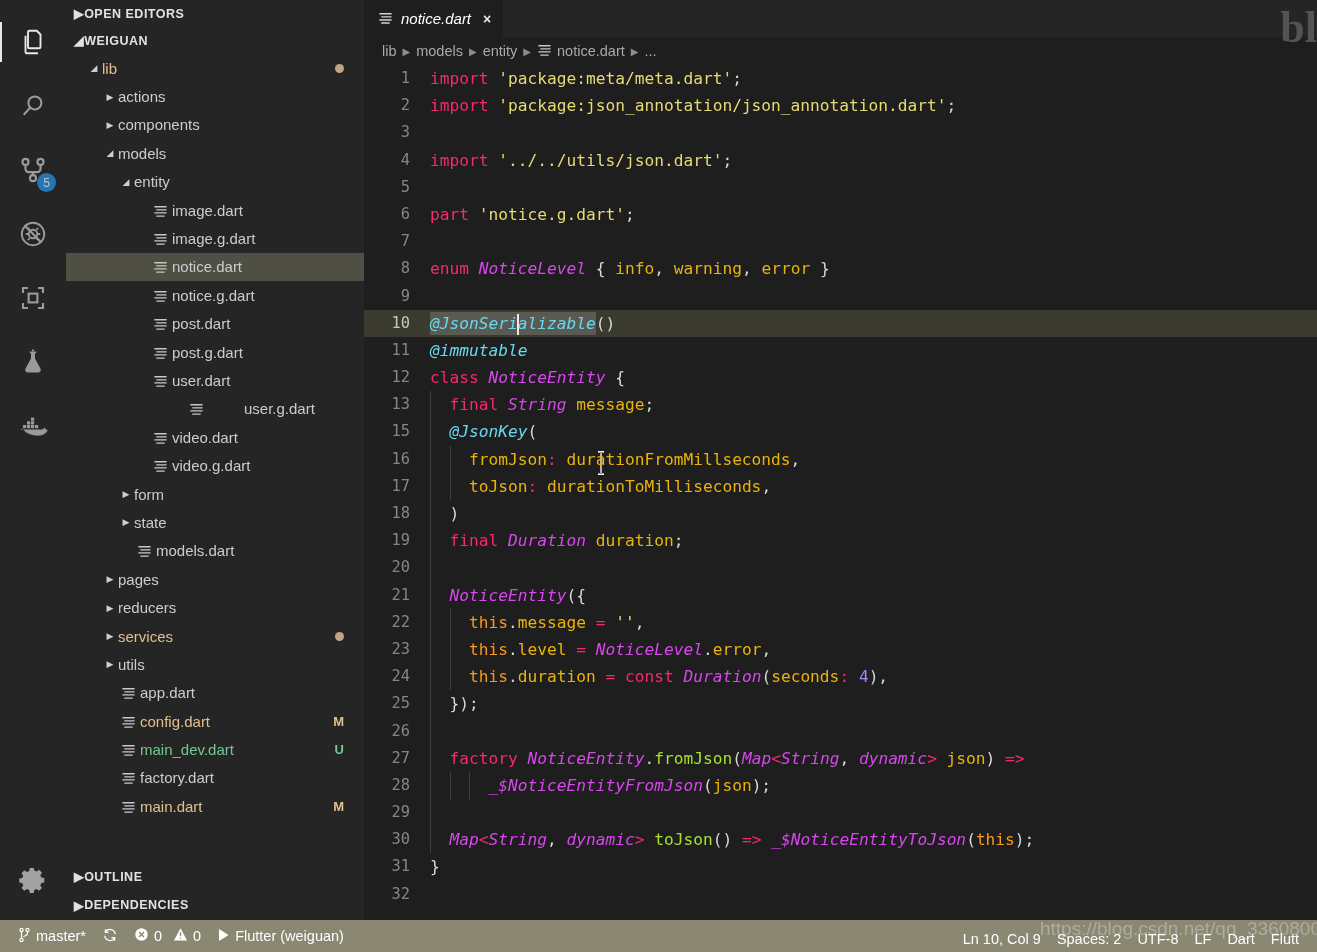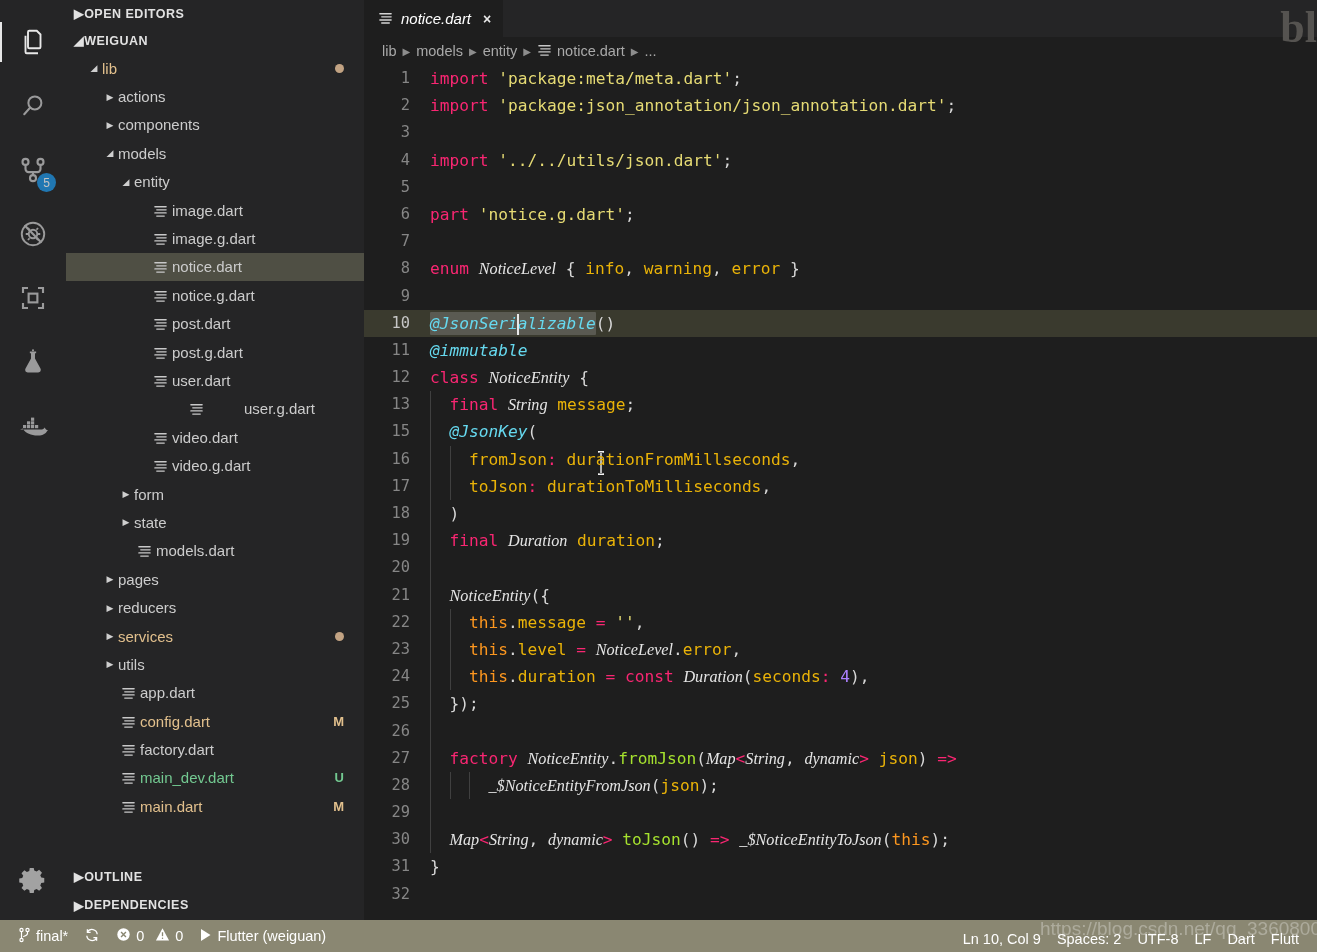--- a/index.html
+++ b/index.html
@@ -199,21 +199,21 @@
     width: 2px; height: 19px;
     background: #e8e8e8;
     vertical-align: -4px;
     margin: 0 -1px;
     position: relative;
   }
 
   
   .t-kw      { color: #f92672; }
   .t-str     { color: #e6db74; }
-  .t-type    { color: #e5e5e5; font-style: italic; font-family: Liberation Serif, serif; }
+  .t-type    { color: #d946ef; font-style: italic; }
   .t-ann     { color: #66d9ef; font-style: italic; }
   .t-plain   { color: #eab308; }
   .t-fn      { color: #a6e22e; }
   .t-num     { color: #ae81ff; }
   .t-this    { color: #fd971f; }
   .t-op      { color: #f92672; }
   .t-punc    { color: #d8d8d8; }
 
   
   .mouse-ibeam {
@@ -531,31 +531,31 @@
             <span class="lbl c-modified">config.dart</span>
             <span class="status-letter c-modified">M</span>
           </div>
           <div class="row" style="padding-left: 36px;">
             <span class="twisty"></span>
             <span class="ficon">
               <svg width="15" height="15" viewBox="0 0 16 16" stroke="#c8c8c8" stroke-width="1.4" stroke-linecap="round" fill="none">
                 <path d="M2 4h12M4 7.3h10M2 10.6h12M4 13.9h8"></path>
               </svg>
             </span>
-            <span class="lbl c-default">factory.dart</span>
-          </div>
-          <div class="row" style="padding-left: 36px;">
-            <span class="twisty"></span>
-            <span class="ficon">
-              <svg width="15" height="15" viewBox="0 0 16 16" stroke="#c8c8c8" stroke-width="1.4" stroke-linecap="round" fill="none">
-                <path d="M2 4h12M4 7.3h10M2 10.6h12M4 13.9h8"></path>
-              </svg>
-            </span>
             <span class="lbl c-untracked">main_dev.dart</span>
             <span class="status-letter c-untracked">U</span>
+          </div>
+          <div class="row" style="padding-left: 36px;">
+            <span class="twisty"></span>
+            <span class="ficon">
+              <svg width="15" height="15" viewBox="0 0 16 16" stroke="#c8c8c8" stroke-width="1.4" stroke-linecap="round" fill="none">
+                <path d="M2 4h12M4 7.3h10M2 10.6h12M4 13.9h8"></path>
+              </svg>
+            </span>
+            <span class="lbl c-default">factory.dart</span>
           </div>
           <div class="row" style="padding-left: 36px;">
             <span class="twisty"></span>
             <span class="ficon">
               <svg width="15" height="15" viewBox="0 0 16 16" stroke="#c8c8c8" stroke-width="1.4" stroke-linecap="round" fill="none">
                 <path d="M2 4h12M4 7.3h10M2 10.6h12M4 13.9h8"></path>
               </svg>
             </span>
             <span class="lbl c-modified">main.dart</span>
             <span class="status-letter c-modified">M</span>
@@ -660,21 +660,21 @@
   <div class="statusbar">
     <div class="sb-item">
       <span>
         <svg width="13" height="16" viewBox="0 0 12 16" fill="none" stroke="#fff" stroke-width="1.2">
           <circle cx="3" cy="3" r="1.6"></circle>
             <circle cx="9" cy="3" r="1.6"></circle>
             <circle cx="3" cy="13" r="1.6"></circle>
           <path d="M3 4.6v6.8M9 4.6v2c0 2-2 2.4-4.3 3"></path>
         </svg>
       </span>
-      <span>final*</span>
+      <span>master*</span>
     </div>
 
     <div class="sb-item">
       <span>
         <svg width="16" height="16" viewBox="0 0 16 16" fill="none" stroke="#fff" stroke-width="1.3">
           <path d="M13.2 7.2A5.2 5.2 0 0 0 3.4 5.3"></path>
             <path d="M2.8 8.8A5.2 5.2 0 0 0 12.6 10.7"></path>
           <path d="M3.4 2.2v3.2h3.2M12.6 13.8v-3.2H9.4"></path>
         </svg>
       </span>

